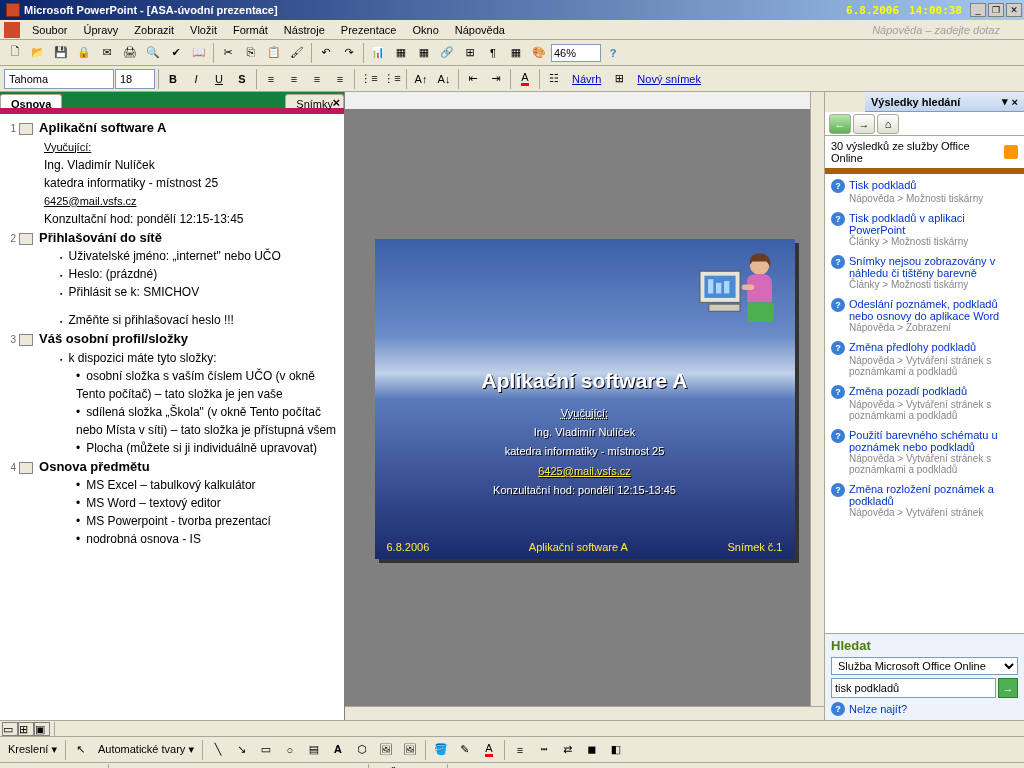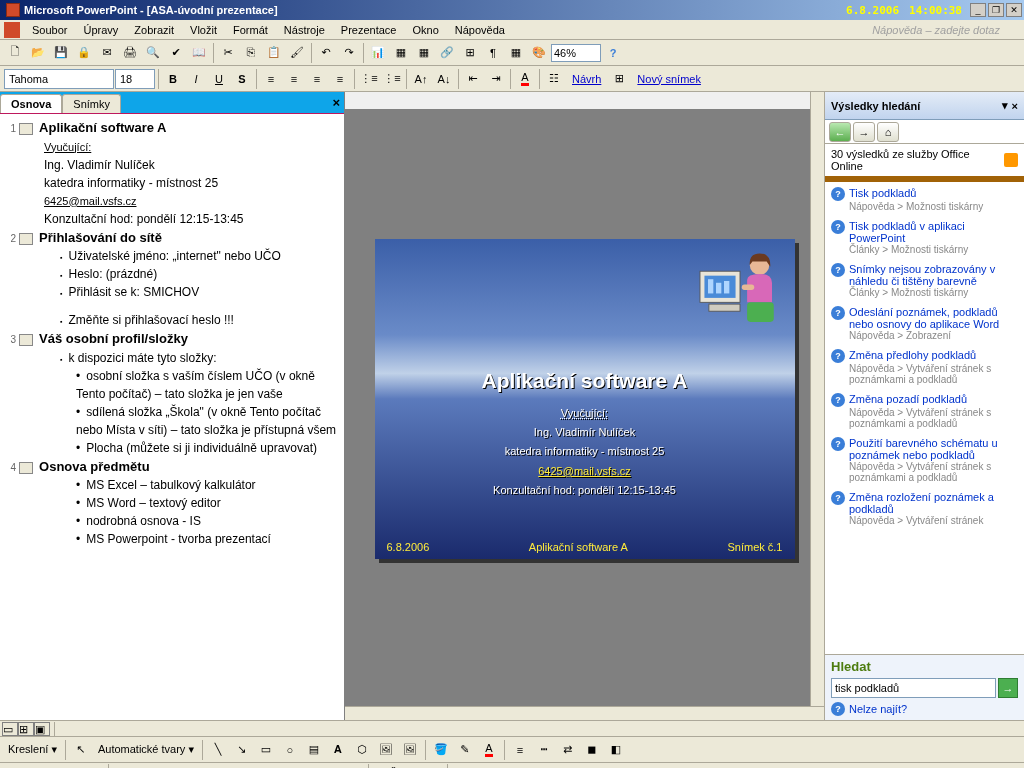--- a/index.html
+++ b/index.html
@@ -22,21 +22,21 @@
 .tool-btn { width: 22px; height: 22px; display: inline-flex; align-items: center; justify-content: center; }
 .tool-sep { width: 1px; height: 20px; background: #aca899; margin: 0 2px; }
 .zoom-box { width: 50px; height: 18px; border: 1px solid #7f9db9; background: white; padding: 0 2px; display: inline-flex; align-items: center; }
 .font-combo { width: 110px; height: 20px; border: 1px solid #7f9db9; background: white; padding: 0 4px; display: inline-flex; align-items: center; }
 .font-size-combo { width: 40px; height: 20px; border: 1px solid #7f9db9; background: white; padding: 0 4px; display: inline-flex; align-items: center; }
 .toolbar-link { color: #0000cc; text-decoration: underline; padding: 0 6px; }
 
 .main-area { display: flex; height: 628px; }
 
 .outline-pane { width: 345px; background: white; border-right: 1px solid #808080; display: flex; flex-direction: column; }
-.outline-tabs { height: 22px; display: flex; background: #0ea5e9; border-bottom: 1px solid #be185d; position: relative; }
+.outline-tabs { height: 22px; display: flex; background: #15803d; border-bottom: 6px solid #be185d; position: relative; justify-content: space-between; }
 .tab { padding: 3px 10px 2px; background: #ece9d8; border: 1px solid #aca899; border-bottom: none; border-radius: 3px 3px 0 0; margin-top: 2px; }
 .tab.active { background: white; font-weight: bold; }
 .close-x { position: absolute; right: 4px; top: 3px; font-weight: bold; font-size: 13px; }
 .outline-content { flex: 1; overflow: hidden; padding: 4px 6px; line-height: 1.5; }
 .slide-num { display: inline-block; width: 10px; text-align: right; color: #666; font-size: 10px; }
 .slide-icon { display: inline-block; width: 14px; height: 12px; background: #ece9d8; border: 1px solid #888; vertical-align: middle; margin: 0 3px; }
 .ot-title { font-weight: bold; font-size: 13px; }
 .ot-body { margin-left: 38px; font-size: 12px; }
 .ot-bullet { margin-left: 54px; font-size: 12px; }
 .ot-bullet::before { content: "▪"; margin-right: 6px; font-size: 7px; }
@@ -50,21 +50,21 @@
 .canvas-scroll-h { height: 14px; background: #ece9d8; border-top: 1px solid #aca899; }
 .slide-canvas { width: 420px; height: 320px; background: linear-gradient(to bottom, #3b5fa8 0%, #6a8bc8 30%, #c0d1e8 42%, #5b7abc 50%, #1a2a6c 100%); box-shadow: 4px 4px 0 #333; position: relative; color: white; text-align: center; }
 .slide-title-text { position: absolute; top: 130px; width: 100%; font-size: 21px; font-weight: bold; text-shadow: 1px 1px 0 #000; }
 .slide-sub { position: absolute; top: 165px; width: 100%; font-size: 12px; line-height: 1.6; text-shadow: 1px 1px 0 #000; }
 .slide-email { color: #ffeb3b; text-decoration: underline; }
 .slide-footer { position: absolute; bottom: 6px; width: 100%; display: flex; justify-content: space-between; padding: 0 12px; font-size: 9px; color: #ffeb3b; }
 .slide-clip { position: absolute; top: 10px; right: 10px; width: 90px; height: 80px; }
 .notes-area { height: 80px; background: white; border-top: 1px solid #808080; padding: 4px 8px; font-size: 12px; }
 
 .task-pane { width: 200px; background: #ece9d8; border-left: 1px solid #aca899; display: flex; flex-direction: column; }
-.task-header { height: 28px; background: linear-gradient(to bottom, #e4ecf7, #c1d4ee); border-bottom: 1px solid #7f9db9; padding: 0 6px; font-weight: bold; display: flex; align-items: center; }
+.task-header { height: 20px; background: linear-gradient(to bottom, #e4ecf7, #c1d4ee); border-bottom: 1px solid #7f9db9; padding: 0 6px; font-weight: bold; display: flex; align-items: center; margin-left: 40px; }
 .task-nav { height: 24px; display: flex; align-items: center; padding: 2px 4px; gap: 2px; border-bottom: 1px solid #aca899; background: white; }
 .nav-btn { width: 22px; height: 20px; border: 1px solid #aca899; border-radius: 3px; display: flex; align-items: center; justify-content: center; background: linear-gradient(to bottom, #fff, #e0e0d0); }
 .task-status { padding: 4px 6px; font-size: 11px; background: white; border-bottom: 6px solid #a16207; display: flex; align-items: center; }
 .task-results { flex: 1; overflow: hidden; background: white; padding: 2px; }
 .result-item { padding: 3px 4px 5px 4px; }
 .result-title { color: #0033cc; display: flex; align-items: start; gap: 4px; }
 .result-title a { color: #0033cc; text-decoration: none; }
 .result-meta { color: #888; font-size: 10px; margin-left: 18px; }
 .q-icon { width: 14px; height: 14px; border-radius: 50%; background: #3a7ed8; color: white; font-size: 9px; font-weight: bold; display: inline-flex; align-items: center; justify-content: center; flex-shrink: 0; }
 .search-section { border-top: 1px solid #aca899; padding: 4px 6px; background: #eef3fb; }
@@ -208,22 +208,22 @@
         <div style="height: 10px;"></div>
         <div class="ot-bullet">Změňte si přihlašovací heslo !!!</div>
         <div><span class="slide-num">3</span><span class="slide-icon"></span> <span class="ot-title">Váš osobní profil/složky</span></div>
         <div class="ot-bullet">k dispozici máte tyto složky:</div>
         <div class="ot-bullet2">osobní složka s vaším číslem UČO (v okně Tento počítač) – tato složka je jen vaše</div>
         <div class="ot-bullet2">sdílená složka „Škola" (v okně Tento počítač nebo Místa v síti) – tato složka je přístupná všem</div>
         <div class="ot-bullet2">Plocha (můžete si ji individuálně upravovat)</div>
         <div><span class="slide-num">4</span><span class="slide-icon"></span> <span class="ot-title">Osnova předmětu</span></div>
         <div class="ot-bullet2">MS Excel – tabulkový kalkulátor</div>
         <div class="ot-bullet2">MS Word – textový editor</div>
+        <div class="ot-bullet2">MS Powerpoint - tvorba prezentací</div>
         <div class="ot-bullet2">nodrobná osnova - IS</div>
-        <div class="ot-bullet2">MS Powerpoint - tvorba prezentací</div>
       </div>
   </div>
 
   <div class="slide-area">
     <div class="canvas-wrap">
       <div class="canvas-ruler-h"></div>
       <div class="canvas-scroll-v"></div>
       <div class="slide-canvas">
         <svg class="slide-clip" viewBox="0 0 100 90">
           <rect x="5" y="25" width="45" height="35" fill="#e8e4d8" stroke="#555"></rect>
@@ -324,20 +324,21 @@
         <div class="result-item">
           <div class="result-title">
             <span class="q-icon">?</span>
             <a>Změna rozložení poznámek a podkladů</a>
           </div>
           <div class="result-meta">Nápověda &gt; Vytváření stránek</div>
         </div>
       </div>
     <div class="search-section">
       <div class="search-label">Hledat</div>
+      <select class="search-combo"><option>Služba Microsoft Office Online</option></select>
       <div class="search-row">
         <input class="search-input" value="tisk podkladů" style="">
         <div class="search-go">→</div>
       </div>
       <div class="cannot-find">
         <span class="q-icon">?</span>
           <span>Nelze najít?</span>
       </div>
     </div>
   </div>

